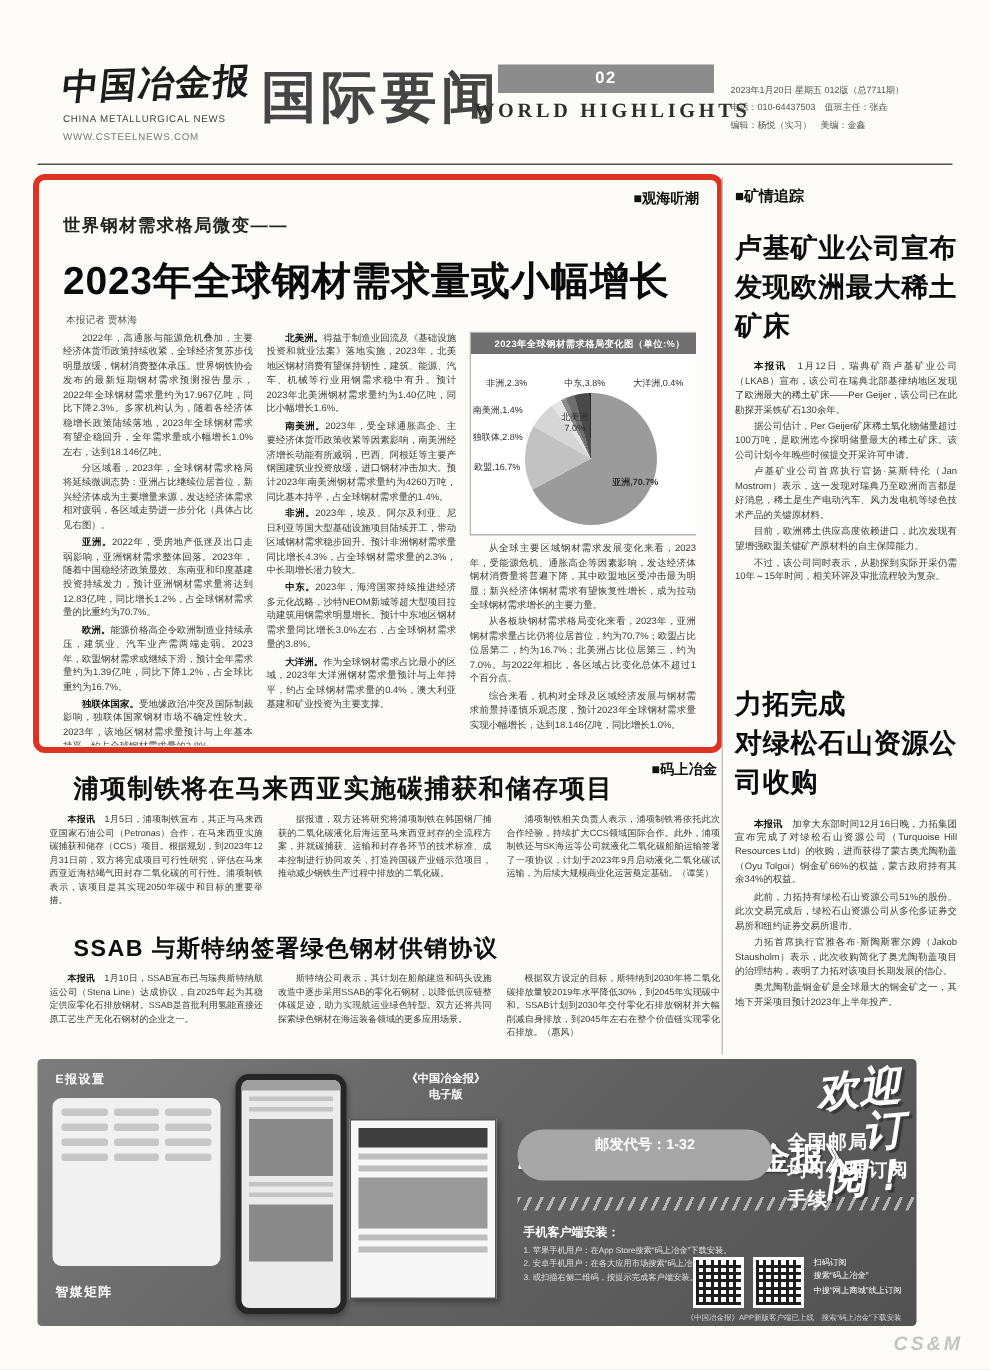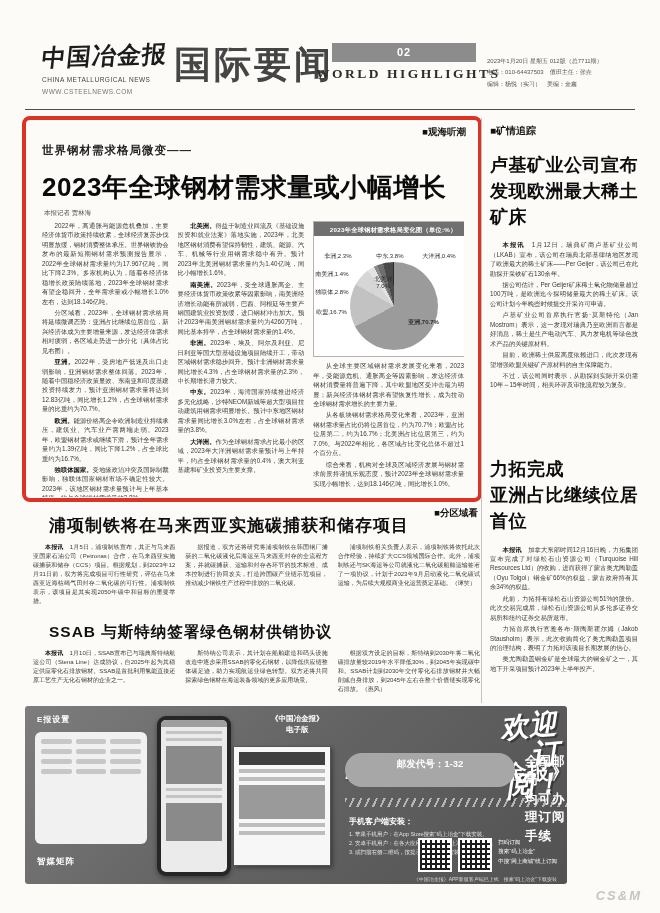--- a/index.html
+++ b/index.html
@@ -61,21 +61,21 @@
   .bot-cols .t6{font-size:6px;}
   
   #sidebar-divider{position:absolute;left:481px;top:118px;height:585px;border-left:1px solid #c3c3c3;}
   #sidebar{position:absolute;left:490px;top:124px;width:148px;}
   #sidebar-tag{font-size:10px;font-weight:bold;color:#111;margin-bottom:14px;}
   .side-head{font-size:18px;font-weight:900;letter-spacing:.5px;color:#0d0d0d;line-height:1.45;margin-bottom:10px;}
   .side-body{margin-bottom:16px;overflow:hidden;}
   #side-body-0{height:200px;}
   #side-body-1{height:190px;}
   
-  #ad-banner{position:absolute;left:25px;top:706px;width:542px;height:178px;border-radius:3px;
+  #ad-banner{position:absolute;left:25px;top:706px;width:586px;height:178px;border-radius:3px;
              background:linear-gradient(135deg,#7d7d7d 0%,#646464 45%,#525252 100%);overflow:hidden;}
   #ad-label-left{position:absolute;left:12px;top:8px;font-size:8px;font-weight:bold;color:#fff;letter-spacing:1px;}
   #ad-panel{position:absolute;left:10px;top:26px;width:112px;height:112px;background:#f1f1f1;border-radius:6px;
             padding:7px 6px;box-sizing:border-box;display:grid;grid-template-columns:repeat(3,1fr);gap:5px 4px;align-content:start;}
   .pline{height:5px;background:#c7c7c7;border-radius:2px;}
   #ad-label-left2{position:absolute;left:12px;bottom:16px;font-size:8.5px;font-weight:bold;color:#fff;letter-spacing:1px;}
   .phone{position:absolute;background:#262626;border-radius:9px;padding:4px;box-shadow:0 2px 5px rgba(0,0,0,.4);}
   #phone-1{left:132px;top:10px;width:66px;height:152px;}
   .screen{background:#ebebeb;width:100%;height:100%;border-radius:5px;overflow:hidden;}
   .scr-bar{height:7px;background:#9f9f9f;}
@@ -166,21 +166,21 @@
             </div>
         </div>
         <div>
             <p class="bpara">从全球主要区域钢材需求发展变化来看，2023年，受能源危机、通胀高企等因素影响，发达经济体钢材消费量将普遍下降，其中欧盟地区受冲击最为明显；新兴经济体钢材需求有望恢复性增长，成为拉动全球钢材需求增长的主要力量。</p>
             <p class="bpara">从各板块钢材需求格局变化来看，2023年，亚洲钢材需求量占比仍将位居首位，约为70.7%；欧盟占比位居第二，约为16.7%；北美洲占比位居第三，约为7.0%。与2022年相比，各区域占比变化总体不超过1个百分点。</p>
             <p class="bpara">综合来看，机构对全球及区域经济发展与钢材需求前景持谨慎乐观态度，预计2023年全球钢材需求量实现小幅增长，达到18.146亿吨，同比增长1.0%。</p>
           </div>
       </div>
     </div>
   </div>
-  <div id="end-tag">■分区域看</div>
+  <div id="end-tag">■码上冶金</div>
 
   <div class="bottom-article" id="bottom-article-0">
     <div class="bot-head">浦项制铁将在马来西亚实施碳捕获和储存项目</div>
     <div class="bot-cols">
       <div class="bcol t6">
           <p class="bpara"><b class="plead">本报讯</b>　1月5日，浦项制铁宣布，其正与马来西亚国家石油公司（Petronas）合作，在马来西亚实施碳捕获和储存（CCS）项目。根据规划，到2023年12月31日前，双方将完成项目可行性研究，评估在马来西亚近海枯竭气田封存二氧化碳的可行性。浦项制铁表示，该项目是其实现2050年碳中和目标的重要举措。</p>
         </div>
       <div class="bcol t6">
           <p class="bpara">据报道，双方还将研究将浦项制铁在韩国钢厂捕获的二氧化碳液化后海运至马来西亚封存的全流程方案，并就碳捕获、运输和封存各环节的技术标准、成本控制进行协同攻关，打造跨国碳产业链示范项目，推动减少钢铁生产过程中排放的二氧化碳。</p>
         </div>
@@ -216,21 +216,21 @@
           <p class="bpara"><b class="plead">本报讯</b>　1月12日，瑞典矿商卢基矿业公司（LKAB）宣布，该公司在瑞典北部基律纳地区发现了欧洲最大的稀土矿床——Per Geijer，该公司已在此勘探开采铁矿石130余年。</p>
           <p class="bpara">据公司估计，Per Geijer矿床稀土氧化物储量超过100万吨，是欧洲迄今探明储量最大的稀土矿床。该公司计划今年晚些时候提交开采许可申请。</p>
           <p class="bpara">卢基矿业公司首席执行官扬·莫斯特伦（Jan Mostrom）表示，这一发现对瑞典乃至欧洲而言都是好消息，稀土是生产电动汽车、风力发电机等绿色技术产品的关键原材料。</p>
           <p class="bpara">目前，欧洲稀土供应高度依赖进口，此次发现有望增强欧盟关键矿产原材料的自主保障能力。</p>
           <p class="bpara">不过，该公司同时表示，从勘探到实际开采仍需10年～15年时间，相关环评及审批流程较为复杂。</p>
         </div>
     </div>
     <div class="side-article">
       <div class="side-head">
           <div>力拓完成</div>
-          <div>亚洲占比继续位居首位</div>
+          <div>对绿松石山资源公司收购</div>
         </div>
       <div class="side-body t6" id="side-body-1">
           <p class="bpara"><b class="plead">本报讯</b>　加拿大东部时间12月16日晚，力拓集团宣布完成了对绿松石山资源公司（Turquoise Hill Resources Ltd）的收购，进而获得了蒙古奥尤陶勒盖（Oyu Tolgoi）铜金矿66%的权益，蒙古政府持有其余34%的权益。</p>
           <p class="bpara">此前，力拓持有绿松石山资源公司51%的股份。此次交易完成后，绿松石山资源公司从多伦多证券交易所和纽约证券交易所退市。</p>
           <p class="bpara">力拓首席执行官雅各布·斯陶斯霍尔姆（Jakob Stausholm）表示，此次收购简化了奥尤陶勒盖项目的治理结构，表明了力拓对该项目长期发展的信心。</p>
           <p class="bpara">奥尤陶勒盖铜金矿是全球最大的铜金矿之一，其地下开采项目预计2023年上半年投产。</p>
         </div>
     </div>
   </div>
 

